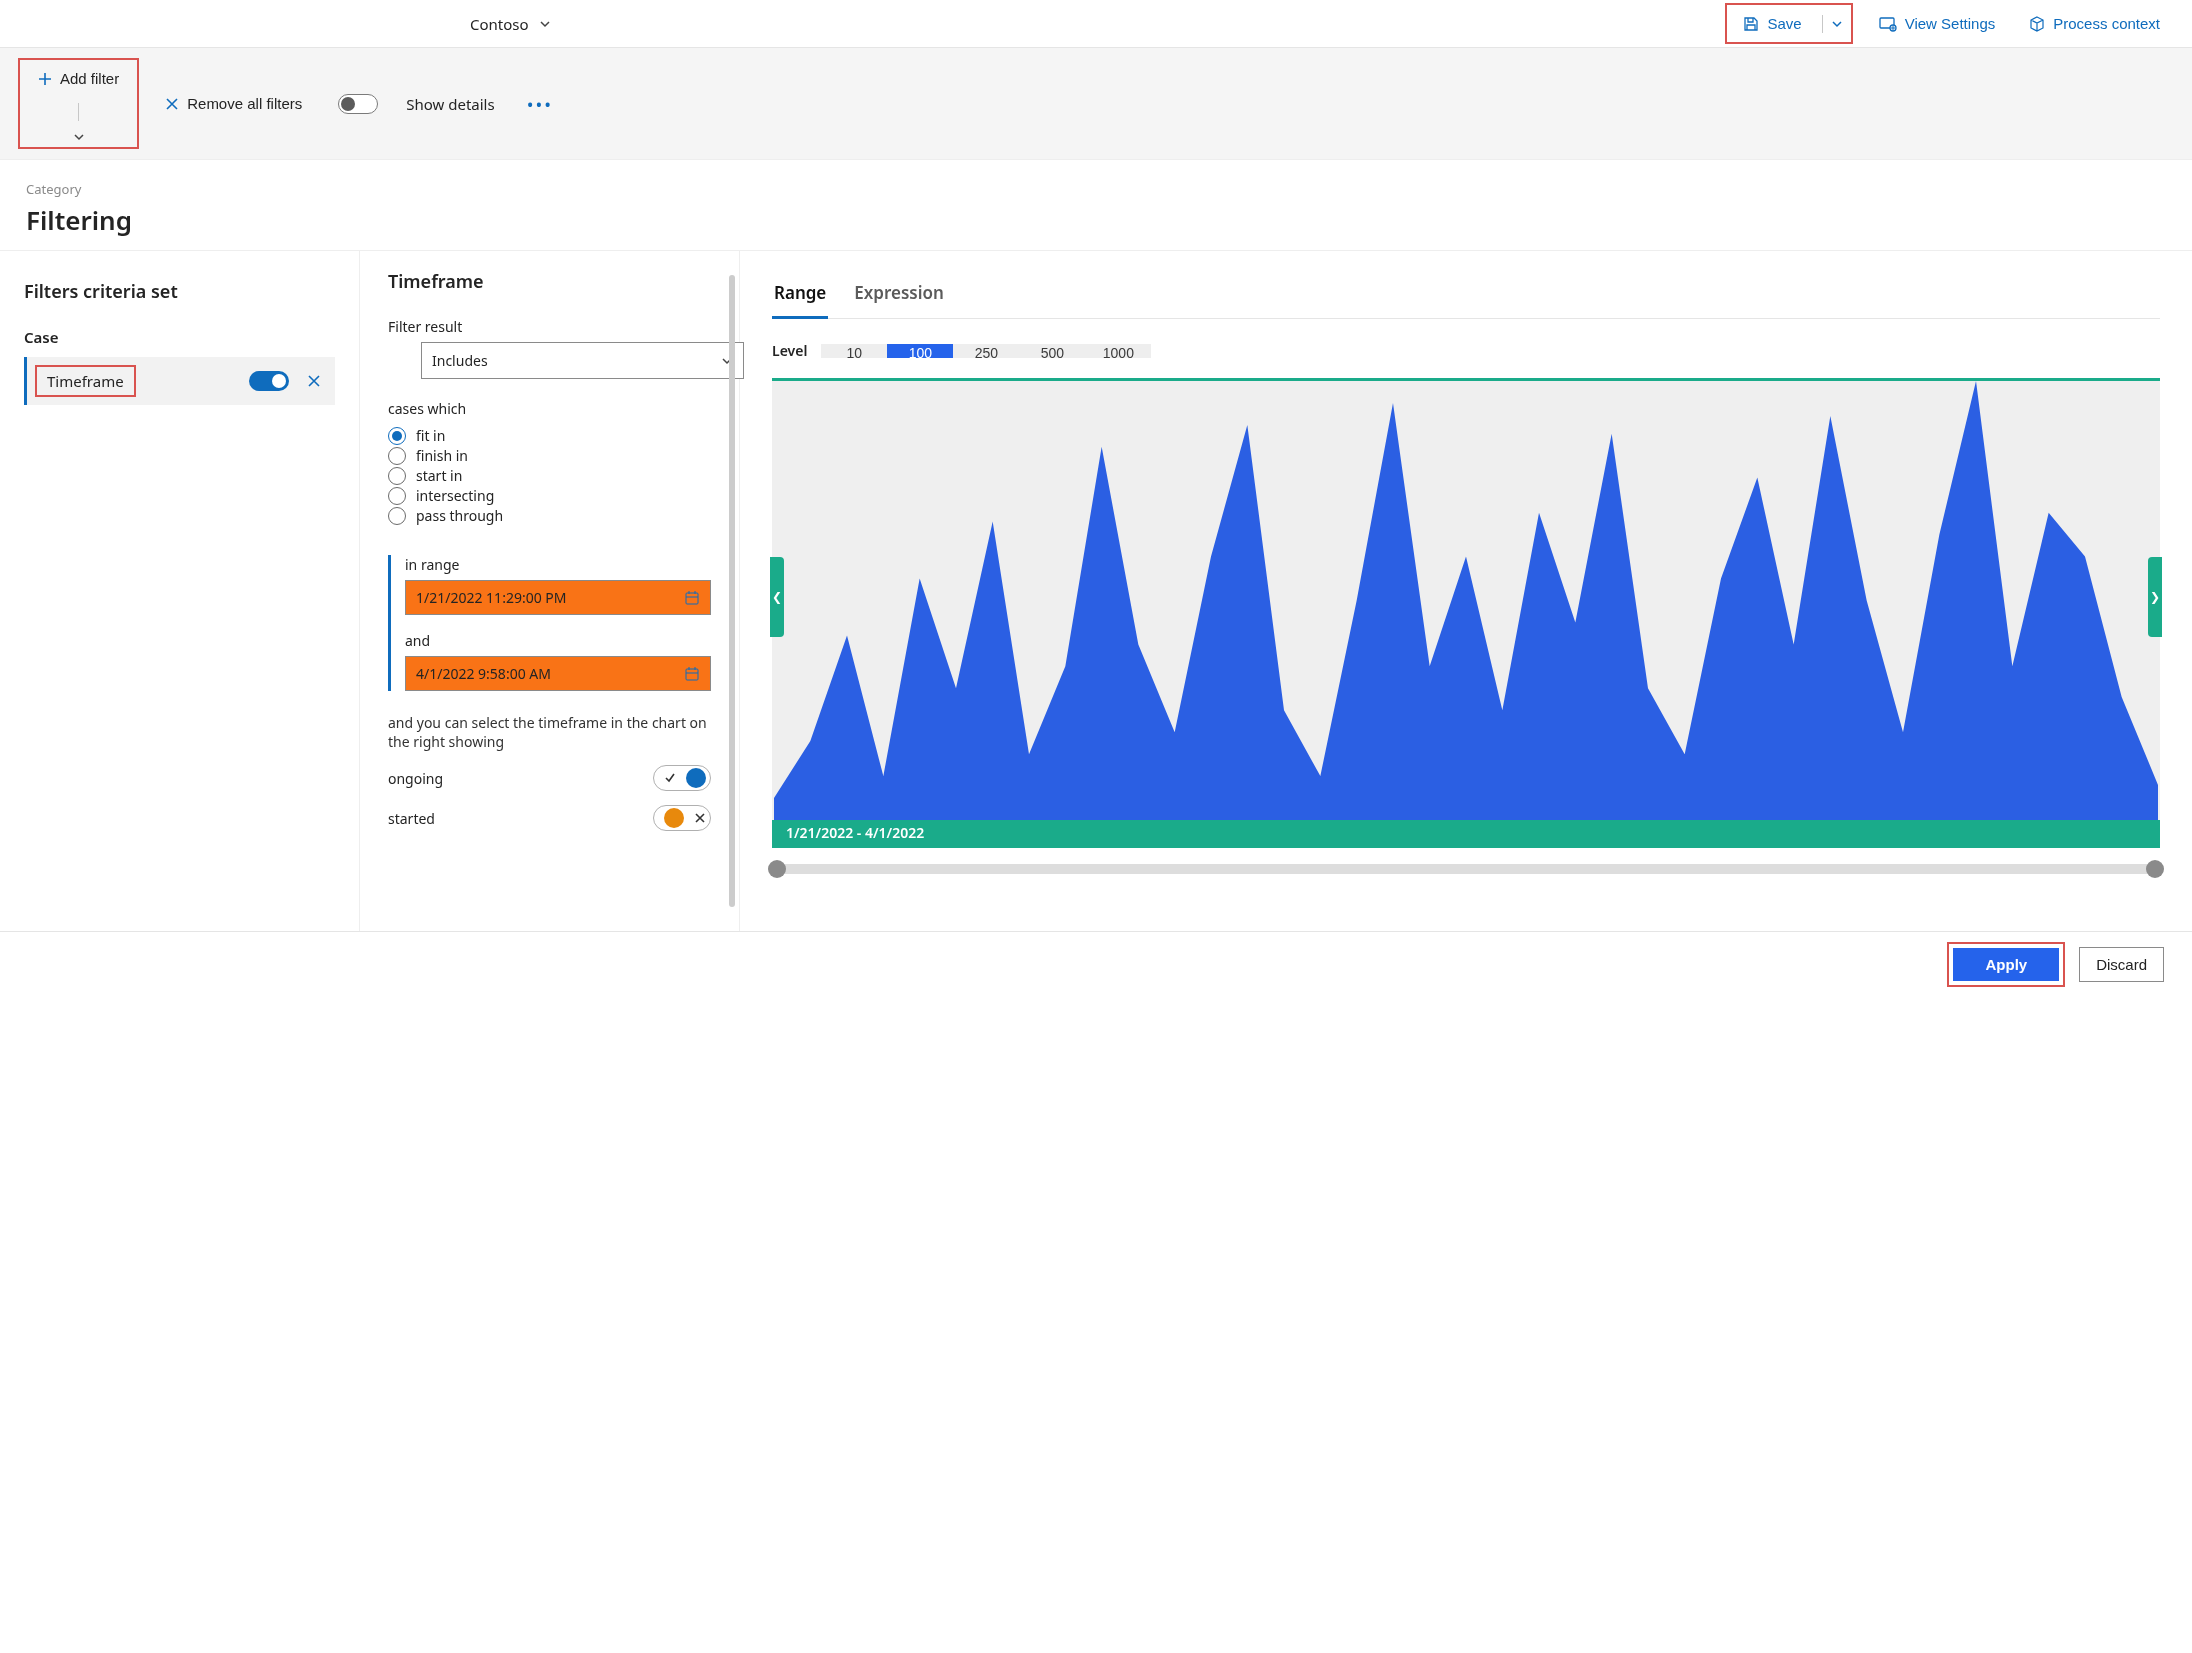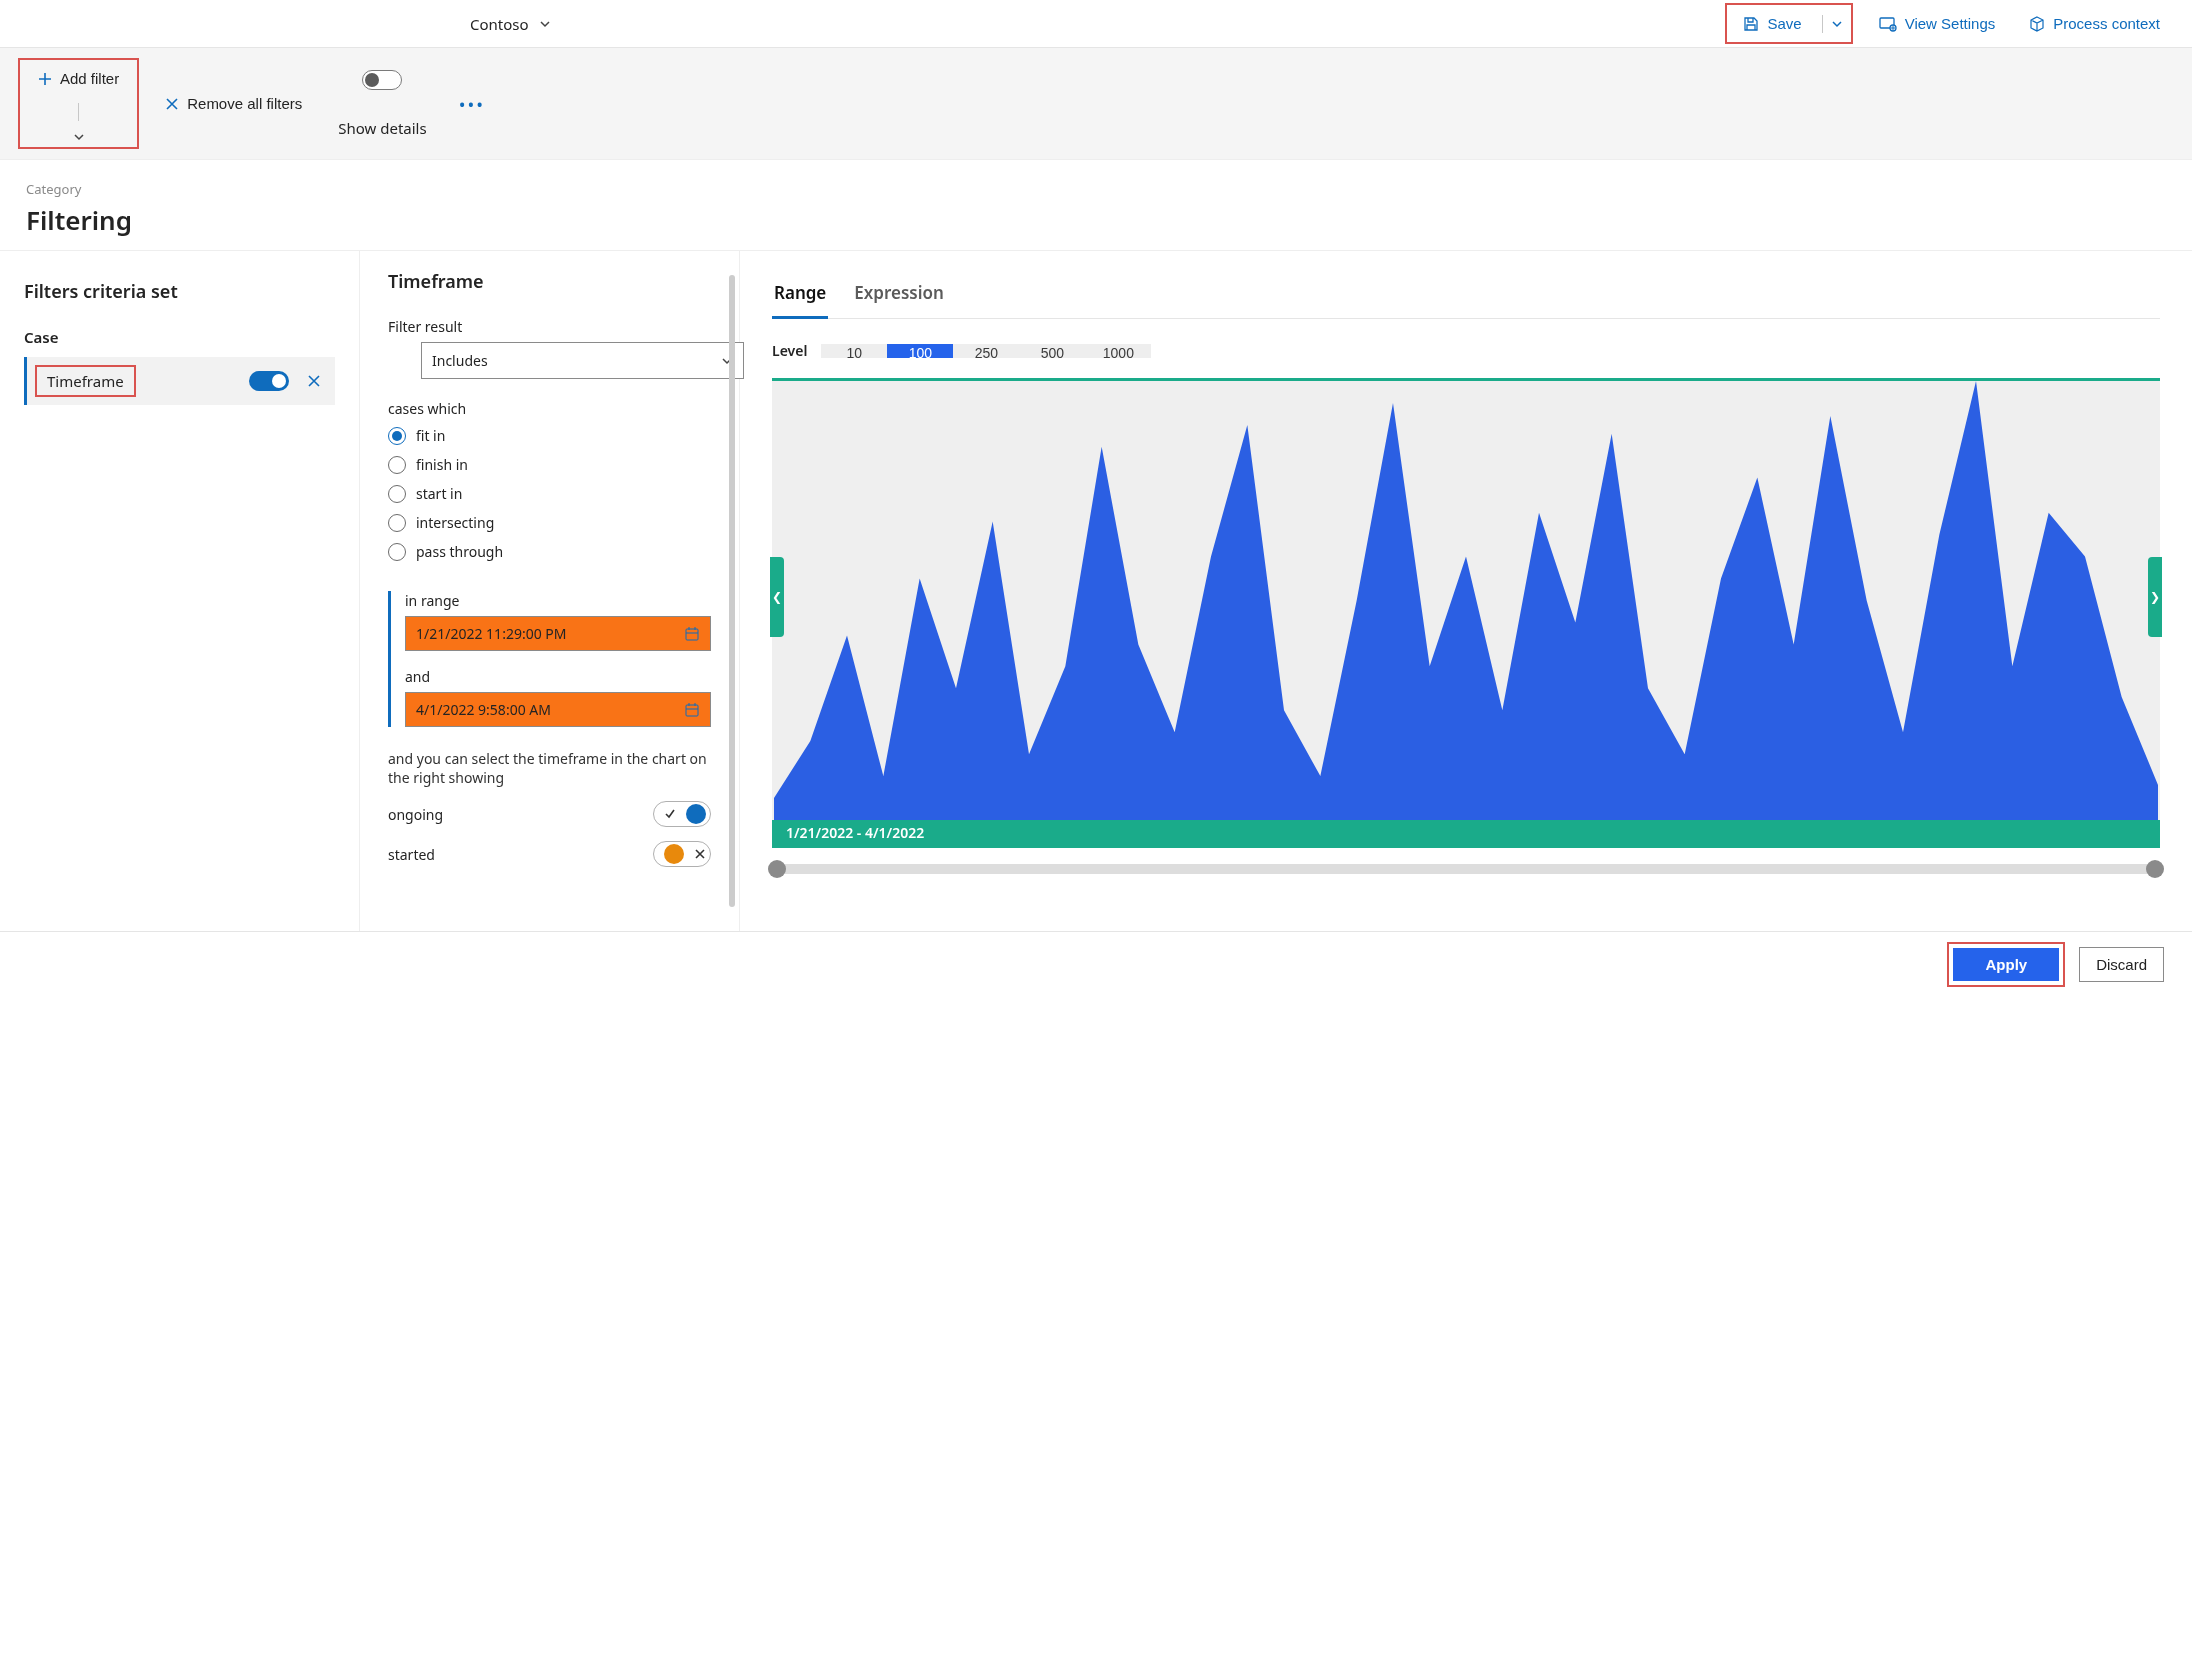--- a/index.html
+++ b/index.html
@@ -100,21 +100,21 @@
     background:#fff; top:3px; right:3px;
   }
   .x-icon { color: var(--blue); font-size:18px; cursor:pointer; padding:0 4px;}
   
   .form-label { font-size:14px; margin: 16px 0 6px; }
   .select-box {
     display:flex; align-items:center; justify-content:space-between;
     border:1px solid #8a8a8a; padding:8px 10px; font-size:14px; width:100%;
     background:#fff; cursor:pointer;margin-left:33px;
   }
-  .radio-group { display:flex; flex-direction:column; gap:10px; margin-top:8px;}
+  .radio-group { display:flex; flex-direction:column; gap:1px; margin-top:8px;}
   .radio-line { display:flex; align-items:center; gap:10px; font-size:14px; cursor:pointer;}
   .radio-outer {
     width:18px; height:18px; border:1px solid #6b6b6b; border-radius:50%;
     display:inline-flex; align-items:center; justify-content:center;
   }
   .radio-outer.selected { border-color: var(--blue); }
   .radio-outer.selected::after {
     content:""; width:10px; height:10px; border-radius:50%; background:var(--blue);
   }
   .range-block { border-left: 3px solid var(--blue); padding-left: 14px; margin-top: 30px; }
@@ -238,21 +238,21 @@
     <svg width="12" height="12" viewBox="0 0 12 12" style="cursor:pointer">
         <path d="M2 4l4 4 4-4" stroke="#444" stroke-width="1.5" fill="none"></path>
       </svg>
   </div>
   <button class="cmd">
     <svg width="14" height="14" viewBox="0 0 14 14">
         <path d="M2 2l10 10M12 2L2 12" stroke="#0f6cbd" stroke-width="1.6"></path>
       </svg>
     <span>Remove all filters</span>
   </button>
-  <div class="cmd" style="gap:28px;flex-direction:column;">
+  <div class="cmd" style="gap:28px;">
     <span class="switch-track"></span>
     <span>Show details</span>
   </div>
   <span class="more-dots">•••</span>
 </div>
 
 <div class="page-heading">
   <div class="page-category">Category</div>
   <div class="page-title">Filtering</div>
 </div>

